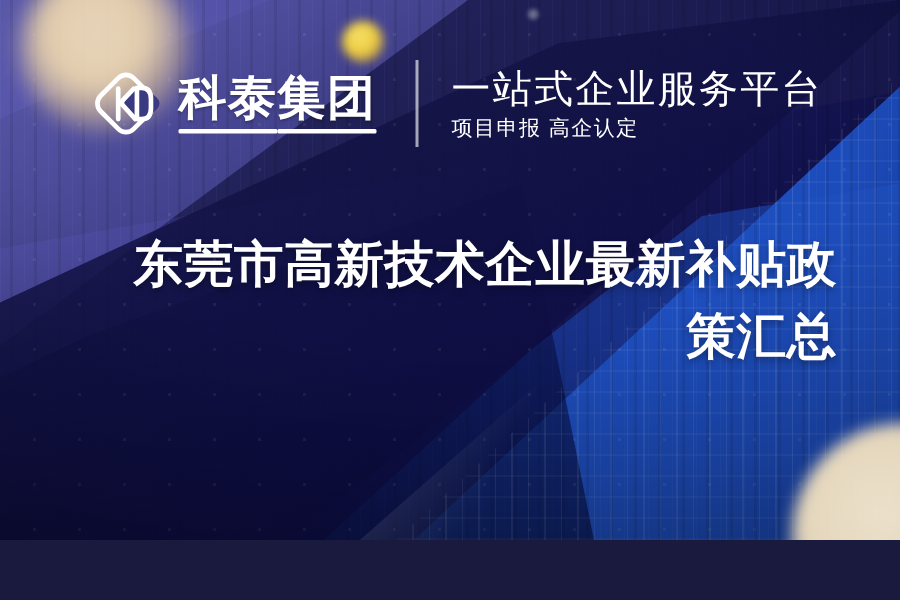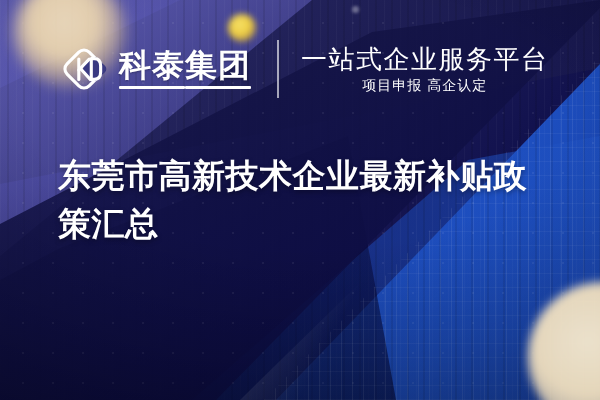--- a/index.html
+++ b/index.html
@@ -3,21 +3,21 @@
 <meta charset="utf-8">
 <style>
   html, body {
     margin: 0;
     padding: 0;
     background: #1a1a3e;
   }
   #banner {
     position: relative;
     width: 600px;
-    height: 400px;
+    height: 360px;
     overflow: hidden;
     font-family: "Liberation Sans", "DejaVu Sans", sans-serif;
     background: #0a0a50;
     user-select: none;
   }
 
   
   .layer { position: absolute; inset: 0; }
 
   
@@ -242,21 +242,20 @@
     height: 58px;
     background: rgba(255,255,255,0.62);
     margin: 0 22px 0 26px;
     flex: 0 0 2px;
   }
 
   .tagline {
     display: flex;
     flex-direction: column;
     justify-content: center;
-    align-items: center;
   }
   .tagline-main {
     color: #ffffff;
     font-size: 26px;
     font-weight: 400;
     letter-spacing: 1.5px;
     white-space: nowrap;
     line-height: 1.15;
   }
   .tagline-sub {
@@ -275,20 +274,21 @@
     left: 58px;
     top: 152px;
     width: 500px;
     z-index: 6;
     color: #ffffff;
     font-size: 33px;
     font-weight: 700;
     line-height: 1.45;
     letter-spacing: 0.5px;
     text-shadow: 0 2px 5px rgba(0,0,0,0.35);
+    text-align: right;
   }
 
   
   .bg-vignette {
     background: radial-gradient(ellipse 110% 80% at 50% 30%,
       rgba(0,0,0,0) 40%, rgba(0,0,0,0.18) 75%, rgba(0,0,0,0.34) 100%);
   }
 </style>
 </head>
 <body>

